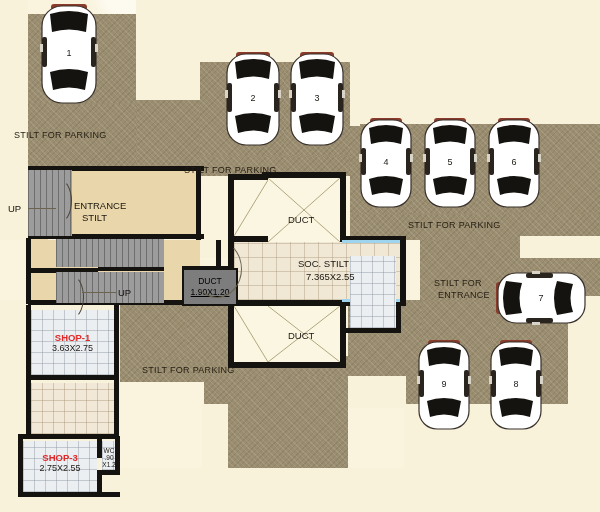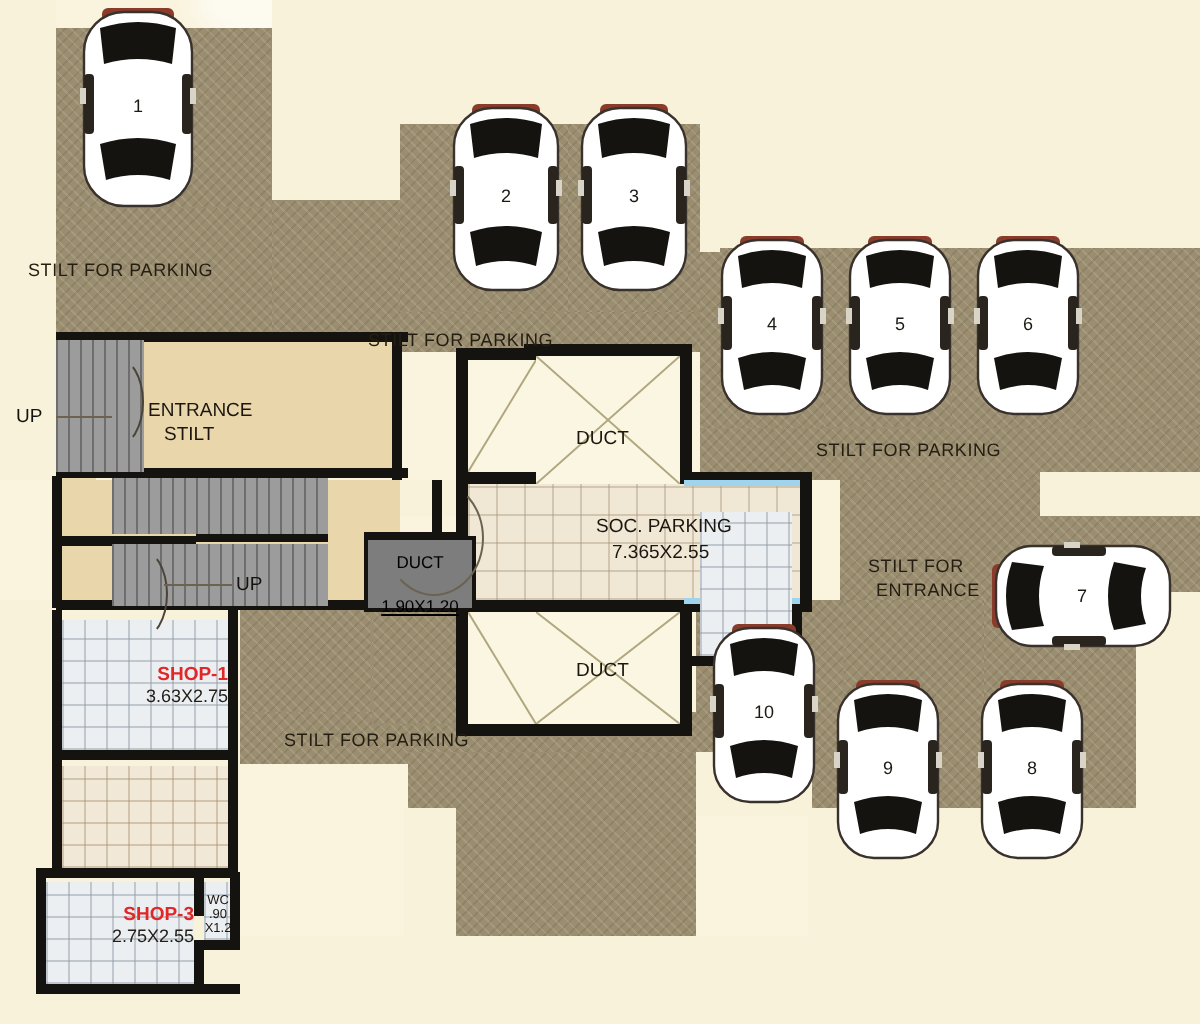--- a/index.html
+++ b/index.html
@@ -64,21 +64,21 @@
     background-image:repeating-linear-gradient(90deg,#6e6e6e 0 1px,rgba(0,0,0,0) 1px 6px);
   }
   .liftbox{position:absolute;background:#7d7d7d;border:2px solid #151310;}
   .liftlabel{position:absolute;width:100%;text-align:center;color:#000;font-size:8.5px;line-height:10px;}
 
   .win{position:absolute;background:#9fd4ef;}
 
   
   .lbl{position:absolute;color:#241d12;font-size:9px;letter-spacing:.3px;white-space:nowrap;}
   .lbl.ctr{text-align:center;}
-  .shoplbl{position:absolute;text-align:right;white-space:nowrap;}
+  .shoplbl{position:absolute;text-align:center;white-space:nowrap;}
   .shoplbl .nm{color:#e12727;font-size:9.5px;font-weight:bold;display:block;line-height:11px;}
   .shoplbl .dim{color:#23201a;font-size:9px;display:block;line-height:11px;}
   .roomlbl{position:absolute;text-align:center;white-space:nowrap;color:#1b1710;font-size:9.5px;line-height:12px;}
   .up{position:absolute;color:#151310;font-size:9.5px;font-weight:normal;}
   .wclbl{position:absolute;text-align:center;color:#1b1710;font-size:6.5px;line-height:7px;white-space:nowrap;}
 
   
   .arc{position:absolute;border:1px solid #4a4336;border-radius:50%;}
 
   
@@ -237,21 +237,21 @@
 
   <div class="tile" style="left:350px;top:256px;width:46px;height:72px;"></div>
 
   <div class="stairs" style="left:28px;top:170px;width:44px;height:66px;"></div>
   <div class="stairs" style="left:56px;top:239px;width:108px;height:28px;"></div>
   <div class="stairs" style="left:56px;top:272px;width:108px;height:31px;"></div>
   <div class="liftbox" style="left:182px;top:268px;width:52px;height:34px;">
     <div class="liftlabel" style="top:6px;">
       <span>DUCT</span>
     </div>
-    <div class="liftlabel" style="top:28px;text-decoration:underline;">
+    <div class="liftlabel" style="top:17px;text-decoration:underline;">
       <span>1.90X1.20</span>
     </div>
   </div>
 
   <div class="arc" style="left:192px;top:240px;width:48px;height:56px;border-color:transparent;border-right-color:#6b6250;border-bottom-color:#6b6250;"></div>
   <div class="wall" style="left:216px;top:240px;width:4px;height:12px;"></div>
 
   <div class="arc" style="left:44px;top:178px;width:26px;height:44px;border-color:transparent;border-right-color:#4a4336;"></div>
   <div class="arc" style="left:56px;top:274px;width:26px;height:44px;border-color:transparent;border-right-color:#4a4336;"></div>
 
@@ -265,21 +265,21 @@
   <div class="roomlbl" style="left:74px;top:200px;">ENTRANCE</div>
   <div class="roomlbl" style="left:82px;top:212px;">STILT</div>
 
   <div class="up" style="left:8px;top:203px;">UP</div>
   <div class="up" style="left:118px;top:287px;">UP</div>
 
   <div style="position:absolute;left:28px;top:208px;width:28px;height:1px;background:#6b6250;"></div>
   <div style="position:absolute;left:82px;top:292px;width:34px;height:1px;background:#6b6250;"></div>
 
   <div class="roomlbl" style="left:298px;top:258px;">
-    <span>SOC. PARKING</span>
+    <span>SOC. STILT</span>
   </div>
   <div class="roomlbl" style="left:306px;top:271px;">
     <span>7.365X2.55</span>
   </div>
 
   <div class="roomlbl" style="left:288px;top:214px;">DUCT</div>
   <div class="roomlbl" style="left:288px;top:330px;">DUCT</div>
 
   <div class="shoplbl" style="left:31px;top:332px;width:83px;">
     <span class="nm">SHOP-1</span>
@@ -417,29 +417,16 @@
       <path d="M11 12 Q28 6 45 12 L43 28 Q28 23 13 28 Z" fill="#15130f"></path>
       <path d="M11 63 Q28 57 45 63 L42 79 Q28 74 14 79 Z" fill="#15130f"></path>
       <rect x="3" y="32" width="5" height="27" rx="2" fill="#2a241f"></rect>
       <rect x="48" y="32" width="5" height="27" rx="2" fill="#2a241f"></rect>
       <path d="M1 38 L4 38 L4 46 L1 46 Z" fill="#d9d4c8"></path>
       <path d="M52 38 L55 38 L55 46 L52 46 Z" fill="#d9d4c8"></path>
     </svg>
     <div class="carnum" style="top:41px;">9</div>
   </div>
 
-  <div class="car" style="left:354px;top:310px;width:56px;height:94px;">
-    <svg viewBox="0 0 56 94">
-      <rect x="12" y="2" width="32" height="7" rx="3" fill="#8a3b2a"></rect>
-      <rect x="3" y="4" width="50" height="87" rx="18" fill="#ffffff" stroke="#39312c" stroke-width="1.2"></rect>
-      <path d="M11 12 Q28 6 45 12 L43 28 Q28 23 13 28 Z" fill="#15130f"></path>
-      <path d="M11 63 Q28 57 45 63 L42 79 Q28 74 14 79 Z" fill="#15130f"></path>
-      <rect x="3" y="32" width="5" height="27" rx="2" fill="#2a241f"></rect>
-      <rect x="48" y="32" width="5" height="27" rx="2" fill="#2a241f"></rect>
-      <path d="M1 38 L4 38 L4 46 L1 46 Z" fill="#d9d4c8"></path>
-      <path d="M52 38 L55 38 L55 46 L52 46 Z" fill="#d9d4c8"></path>
-    </svg>
-    <div class="carnum" style="top:41px;">10</div>
-  </div>
 
 
 
 </div>
 
 </body></html>

